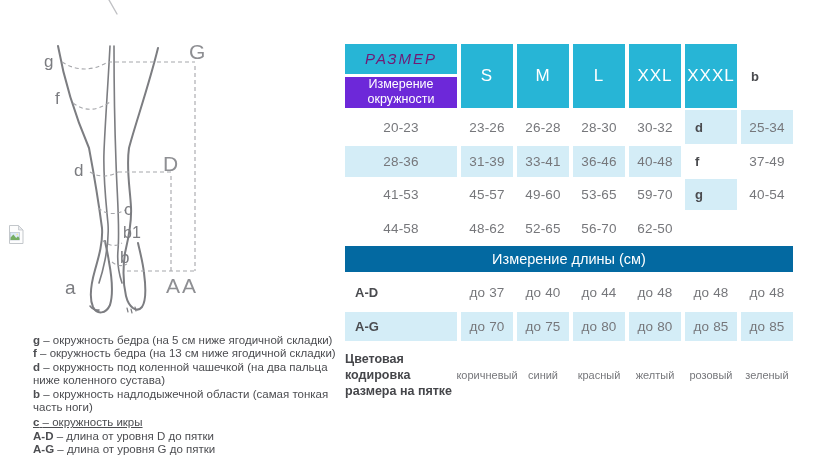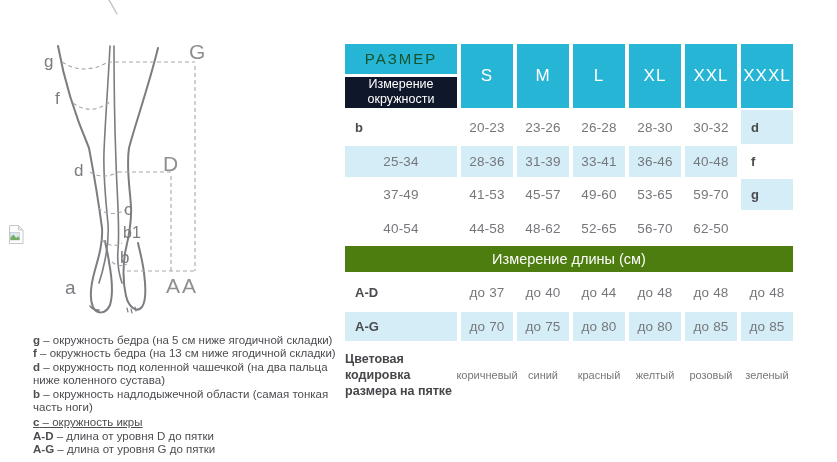--- a/index.html
+++ b/index.html
@@ -13,32 +13,32 @@
 
   
   .broken-img{position:absolute;left:8px;top:224px;width:17px;height:21px;}
 
   
   .size-table{position:absolute;left:345px;top:44px;
     display:grid;grid-template-columns:112px repeat(6,52px);
     grid-template-rows:64px 34px 31px 31px 32px 26px 36px 29px 64px;
     column-gap:4px;row-gap:2px;}
   .hdr-label{display:flex;flex-direction:column;gap:3px;}
-  .hdr-label .t{height:31px;background:#27b5d6;color:#14532d;display:flex;align-items:center;
-    justify-content:center;font-size:15px;letter-spacing:2px;}
-  .hdr-label .m{flex:1;background:#0f172a;color:#fff;display:flex;align-items:center;
+  .hdr-label .t{height:31px;background:#27b5d6;color:#701a75;display:flex;align-items:center;
+    justify-content:center;font-size:15px;letter-spacing:2px;font-style:italic;}
+  .hdr-label .m{flex:1;background:#6d28d9;color:#fff;display:flex;align-items:center;
     justify-content:center;text-align:center;font-size:12.5px;line-height:1.25;}
   .hd{background:#27b5d6;color:#fff;display:flex;align-items:center;justify-content:center;
     font-size:17px;letter-spacing:1px;}
   .lab{display:flex;align-items:center;padding-left:10px;font-size:13px;font-weight:bold;
     color:#4a4b4f;}
   .val{display:flex;align-items:center;justify-content:center;font-size:13.5px;color:#76777b;
     letter-spacing:0.2px;}
   .shade{background:#d4edf7;}
-  .band{grid-column:1/-1;background:#4d7c0f;color:#fff;display:flex;align-items:center;
+  .band{grid-column:1/-1;background:#0369a1;color:#fff;display:flex;align-items:center;
     justify-content:center;font-size:14.5px;}
   .color-lab{display:flex;align-items:center;padding-left:0;font-size:12.5px;line-height:1.3;
     color:#45464a;font-weight:bold;}
   .color-val{display:flex;align-items:center;justify-content:center;font-size:11px;color:#76777b;}
 
   
   .legend{position:absolute;left:33px;top:334px;width:318px;font-size:11.5px;
     line-height:13.4px;color:#4c4d51;}
   .legend-item b{font-weight:bold;}
   .legend-item.gap{margin-top:2px;text-decoration:underline;}
@@ -98,21 +98,20 @@
 
   <div class="size-table">
 
     <div class="hdr-label">
       <div class="t">РАЗМЕР</div>
       <div class="m">Измерение окружности</div>
     </div>
     <div class="hd">S</div>
     <div class="hd">M</div>
     <div class="hd">L</div>
-    <div class="hd">XL</div>
     <div class="hd">XXL</div>
     <div class="hd">XXXL</div>
 
     <div class="lab">b</div>
     <div class="val">20-23</div>
     <div class="val">23-26</div>
     <div class="val">26-28</div>
     <div class="val">28-30</div>
     <div class="val">30-32</div>
 

